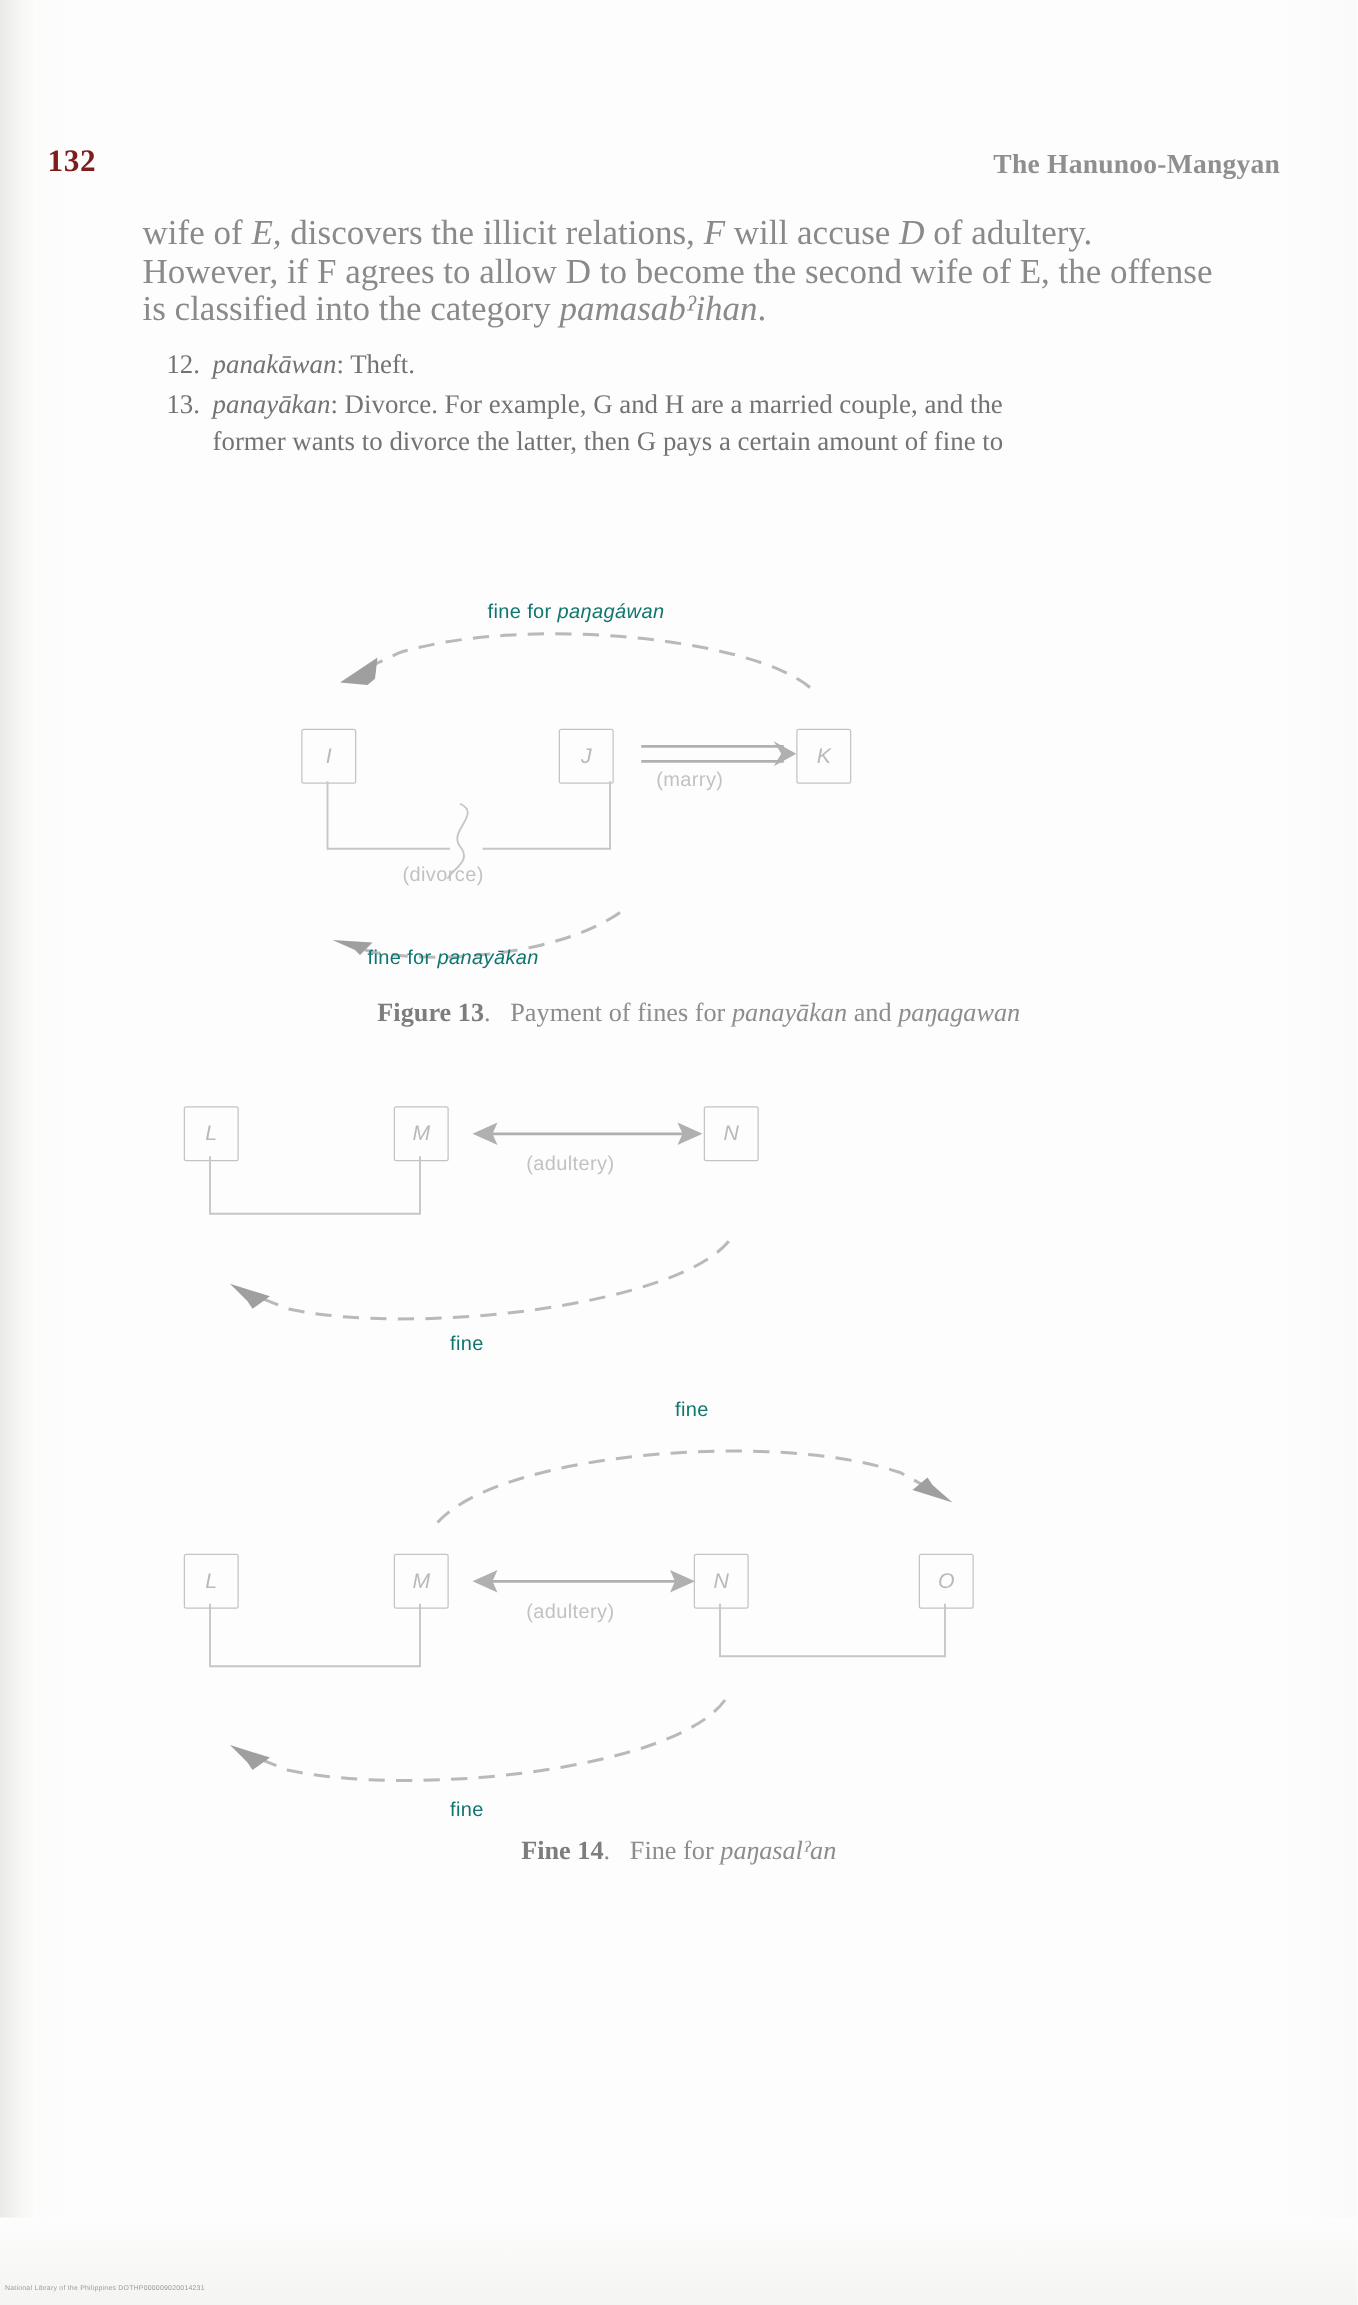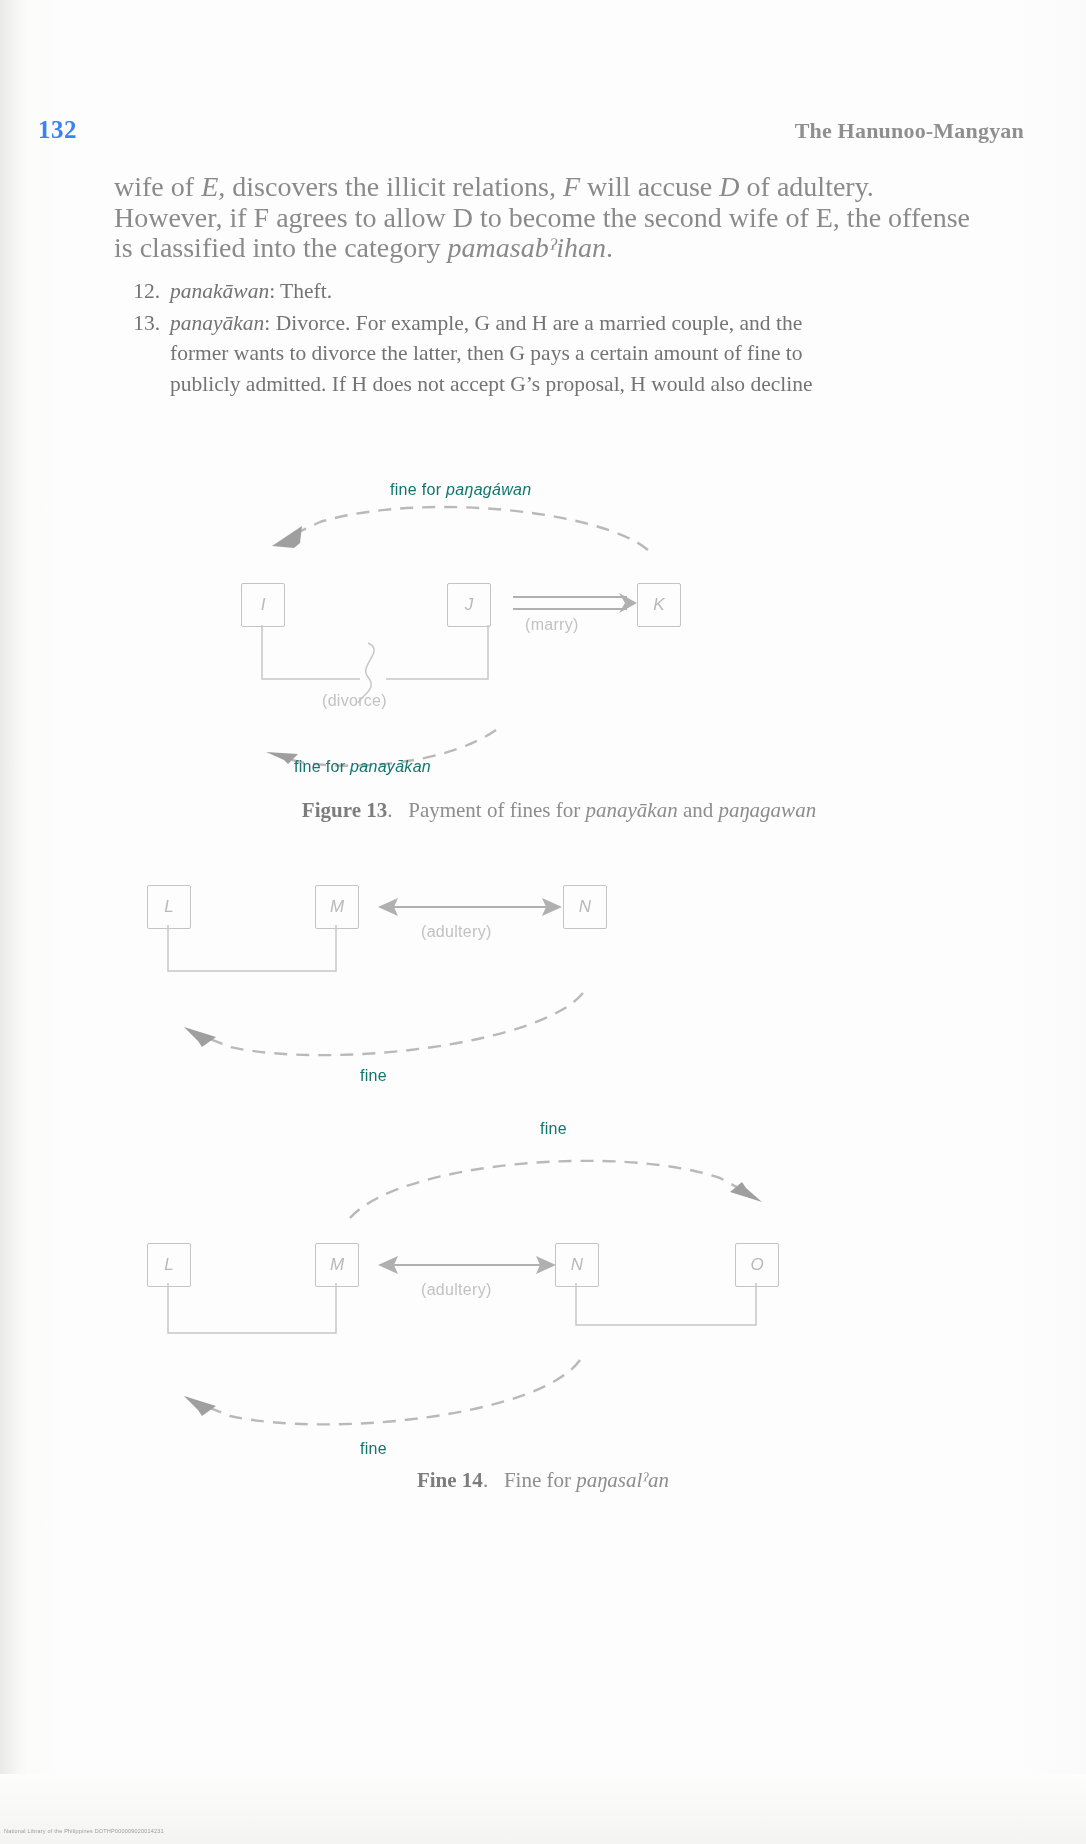--- a/index.html
+++ b/index.html
@@ -20,21 +20,21 @@
     opacity:.85;
   }
   .btm-strip{
     position:absolute;left:0;bottom:0;width:1086px;height:70px;
     background:linear-gradient(180deg,#fdfdfd,#f4f4f2);
   }
 
   
   .pageno{
     position:absolute;left:38px;top:116px;
-    font-size:25px;font-weight:700;color:#3b82f6;letter-spacing:.5px;
+    font-size:25px;font-weight:700;color:#7f1d1d;letter-spacing:.5px;
   }
   .runhead{
     position:absolute;right:62px;top:118px;
     font-size:22px;font-weight:700;color:#8f8f8f;letter-spacing:.2px;
   }
 
   
   .body{
     position:absolute;left:114px;top:172px;width:760px;
     color:#8a8a8a;font-size:28px;line-height:30.5px;
@@ -122,21 +122,20 @@
 
 <div class="listblock" style="top:276px;left:170px;width:740px;">
   <div class="li">
     <span class="lnum">12.</span>
     <span class="it">panakāwan</span><span>: Theft.</span>
   </div>
   <div class="li" style="margin-top:1px;">
     <span class="lnum">13.</span>
     <span class="it">panayākan</span><span>: Divorce. For example, G and H are a married couple, and the</span>
     <div class="ln">former wants to divorce the latter, then G pays a certain amount of fine to</div>
-    <div class="ln">publicly admitted. If H does not accept G’s proposal, H would also decline</div>
   </div>
 </div>
 
 <div class="fig" style="left:0;top:470px;width:1086px;height:400px;">
 
   <svg style="left:0;top:0;width:1086px;height:200px;" viewBox="0 0 1086 200">
     <path class="dash" d="M 648,80 C 600,40 420,22 320,52 L 290,66"></path>
     <polygon class="ahead-d" points="272,76 302,56 300,73 294,78"></polygon>
   </svg>
   <div class="lbl" style="left:390px;top:11px;">

